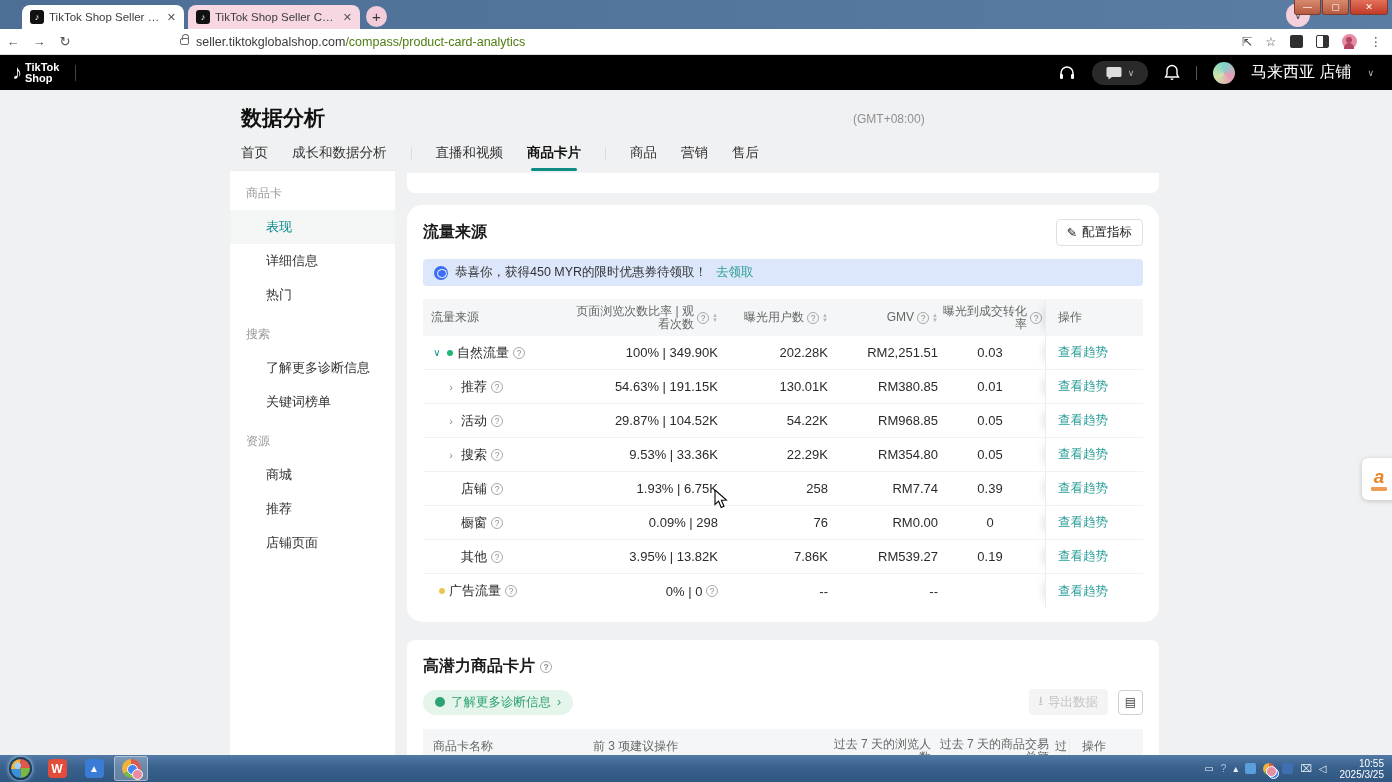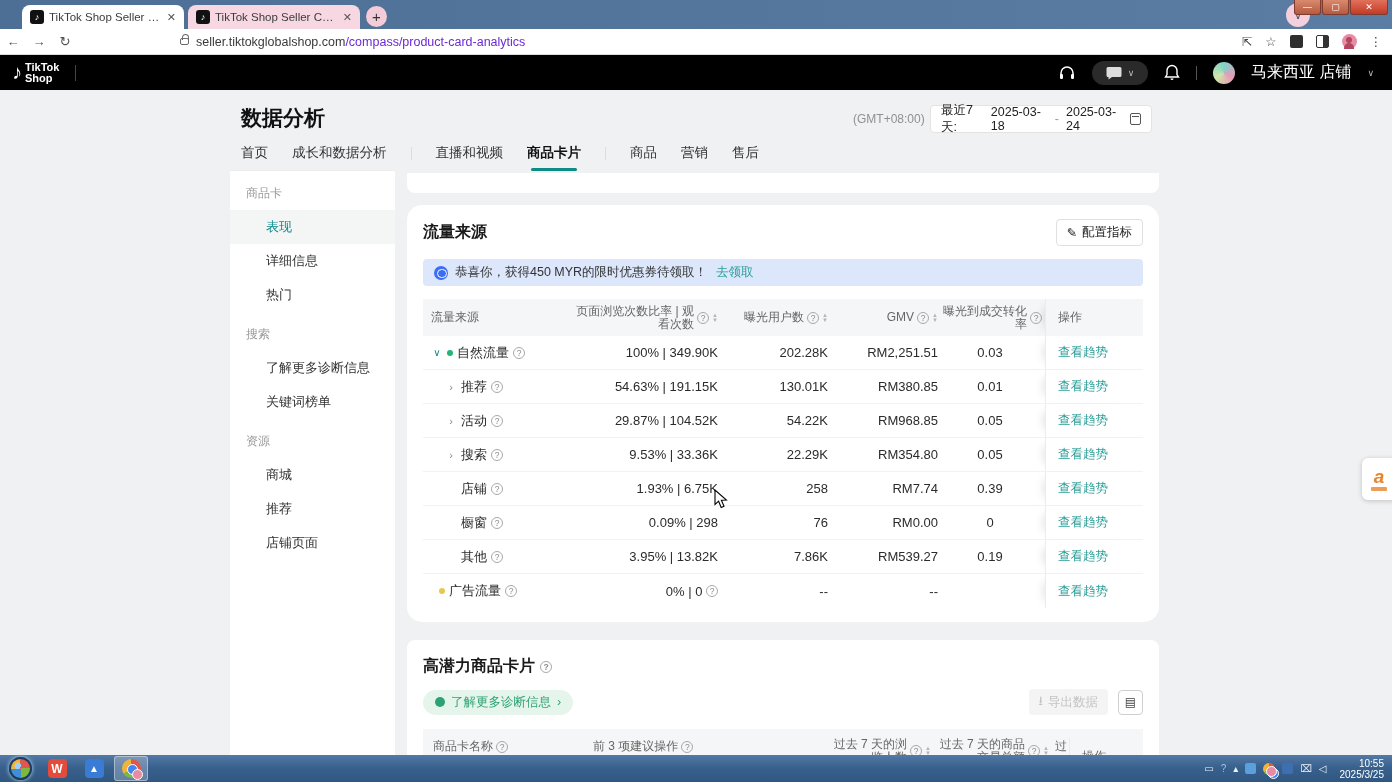--- a/index.html
+++ b/index.html
@@ -17,21 +17,21 @@
   .newtab { position:absolute; left:366px; top:6px; width:21px; height:21px; border-radius:50%; background:#f3cbd9; color:#333; font-size:15px; display:flex; align-items:center; justify-content:center; }
   .tabchev { position:absolute; left:1286px; top:3px; width:24px; height:24px; border-radius:50%; background:#f4cfdc; color:#555; font-size:11px; display:flex; align-items:center; justify-content:center; }
   .winctl { position:absolute; right:4px; top:0; display:flex; }
   .winbtn { width:27px; height:15px; border:1px solid #7e3b2f; border-top:none; color:#fff; font-size:9px; display:flex; align-items:center; justify-content:center; background:linear-gradient(#d98a6e,#b65a40); border-radius:0 0 3px 3px; margin-left:1px; }
   .winbtn.close { background:linear-gradient(#e2705a,#c23b27); width:38px; }
   .addrbar { position:absolute; left:0; top:29px; width:1392px; height:26px; background:#fff; border-bottom:1px solid #dcdcdc; display:flex; align-items:center; font-size:12.5px; color:#444; }
   .navico { width:26px; text-align:center; color:#555; font-size:13px; }
   .lock { width:9px; height:7px; border:1.4px solid #6b6b6b; border-radius:2px; position:relative; margin:0 7px 0 102px; }
   .lock:before { content:""; position:absolute; left:1px; top:-5px; width:5px; height:5px; border:1.4px solid #6b6b6b; border-bottom:none; border-radius:4px 4px 0 0; }
   .urltext { color:#3a3a3a; }
-  .urltext .path { color:#6d28d9; }
+  .urltext .path { color:#4d7c0f; }
   .addr-right { margin-left:auto; display:flex; align-items:center; gap:13px; padding-right:10px; color:#444; }
   .sq-ico { width:13px; height:13px; border:1.6px solid #333; border-radius:2px; position:relative; }
   .sq-ico:before { content:""; position:absolute; right:0; top:0; bottom:0; width:5px; background:#333; }
   .puzzle { width:13px; height:13px; background:#2f2f2f; border-radius:2px; }
   .profile-ico { width:15px; height:15px; border-radius:50%; background:#e88ba4; position:relative; }
   .profile-ico:before { content:""; position:absolute; left:4.5px; top:2.5px; width:6px; height:6px; border-radius:50%; background:#b2455f; }
   .profile-ico:after { content:""; position:absolute; left:2.5px; top:8.5px; width:10px; height:6px; border-radius:5px 5px 0 0; background:#b2455f; }
 
   
   .topnav { position:absolute; left:0; top:55px; width:1392px; height:35px; background:#000; display:flex; align-items:center; color:#fff; }
@@ -115,21 +115,21 @@
   .rowlbl { color:#2b2b2b; }
 
   
   .diag-row { margin-top:12px; display:flex; align-items:center; justify-content:space-between; }
   .diag-pill { display:inline-flex; align-items:center; gap:6px; background:#e6f5ec; color:#2da273; font-size:12.5px; border-radius:14px; height:25px; padding:0 12px; cursor:pointer; }
   .bulb { width:10px; height:10px; border-radius:50%; background:#2da273; position:relative; }
   .diag-right { display:flex; align-items:center; gap:10px; }
   .export-btn { display:flex; align-items:center; gap:5px; background:#f4f4f4; border-radius:4px; height:26px; padding:0 10px; font-size:12.5px; color:#c3c3c3; }
   .doc-btn { width:25px; height:25px; border:1px solid #cfcfcf; border-radius:4px; display:flex; align-items:center; justify-content:center; font-size:12px; color:#444; background:#fff; }
   .ptable-head { margin-top:14px; background:#f5f6f7; display:flex; align-items:flex-start; font-size:12px; color:#666; padding-top:9px; height:46px; }
-  .pc { display:flex; align-items:center; gap:3px; }
+  .pc { display:flex; align-items:flex-start; gap:3px;flex-direction:column; }
   .pc.n1 { width:170px; padding-left:10px; }
   .pc.n2 { width:230px; }
   .pc.n3 { width:108px; justify-content:flex-end; }
   .pc.n4 { width:118px; justify-content:flex-end; }
   .pc.n5 { width:20px; padding-left:6px; overflow:hidden; }
   .pc.n6 { width:74px; padding-left:12px; border-left:1px solid #ececec; align-self:stretch; height:37px; }
 
   
   .floatw { position:absolute; left:1362px; top:368px; width:34px; height:42px; background:#fff; border-radius:6px 0 0 6px; box-shadow:0 1px 5px rgba(0,0,0,.2); display:flex; flex-direction:column; align-items:center; justify-content:center; gap:2px; }
   .swoosh { font-size:19px; font-weight:bold; font-style:italic; color:#e8842a; line-height:17px; }
@@ -218,27 +218,20 @@
     <div class="avatar"></div>
     <span class="store-label">马来西亚 店铺</span>
     <span class="chev-s">∨</span>
   </div>
 </div>
 
 <div class="content">
 
   <div class="page-title">数据分析</div>
   <div class="gmt">(GMT+08:00)</div>
-  <div class="datebox">
-    <span>最近7天:</span>
-    <span>2025-03-18</span>
-    <span class="sep">-</span>
-    <span>2025-03-24</span>
-    <span class="cal-ico"></span>
-  </div>
 
   <div class="ptabs">
     <span class="ptab">首页</span>
     <span class="ptab">成长和数据分析</span>
     <span class="ptab-div"></span>
     <span class="ptab">直播和视频</span>
     <span class="ptab active">商品卡片</span>
     <span class="ptab-div"></span>
     <span class="ptab">商品</span>
     <span class="ptab">营销</span>

